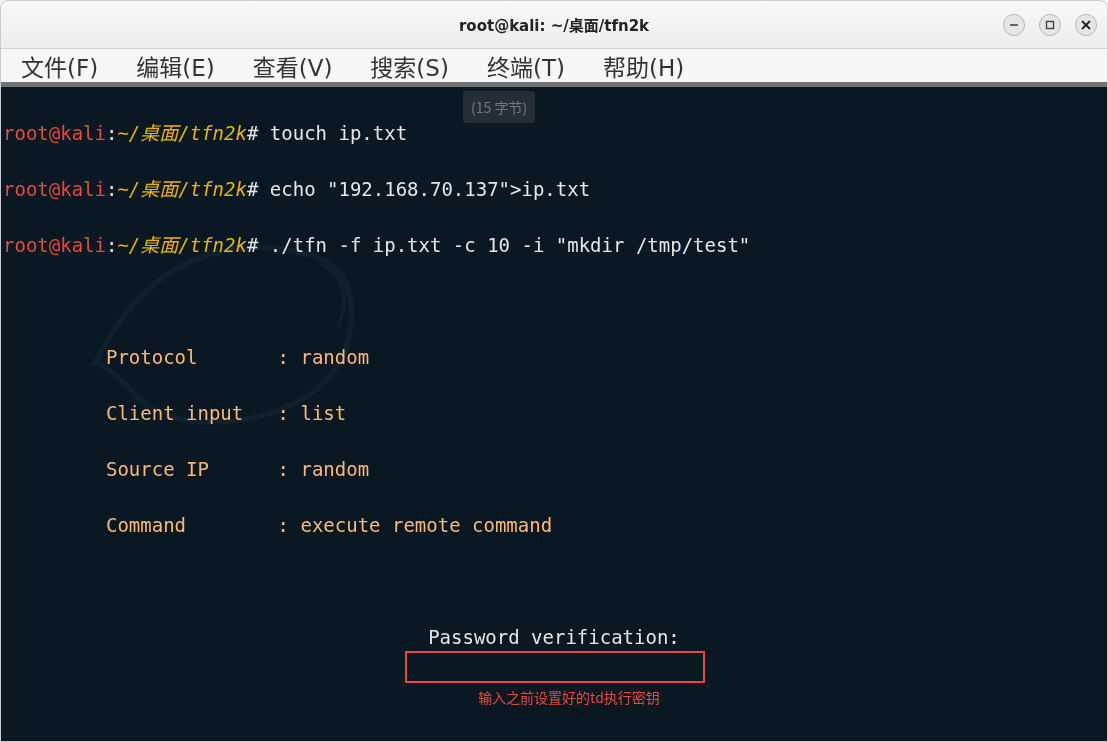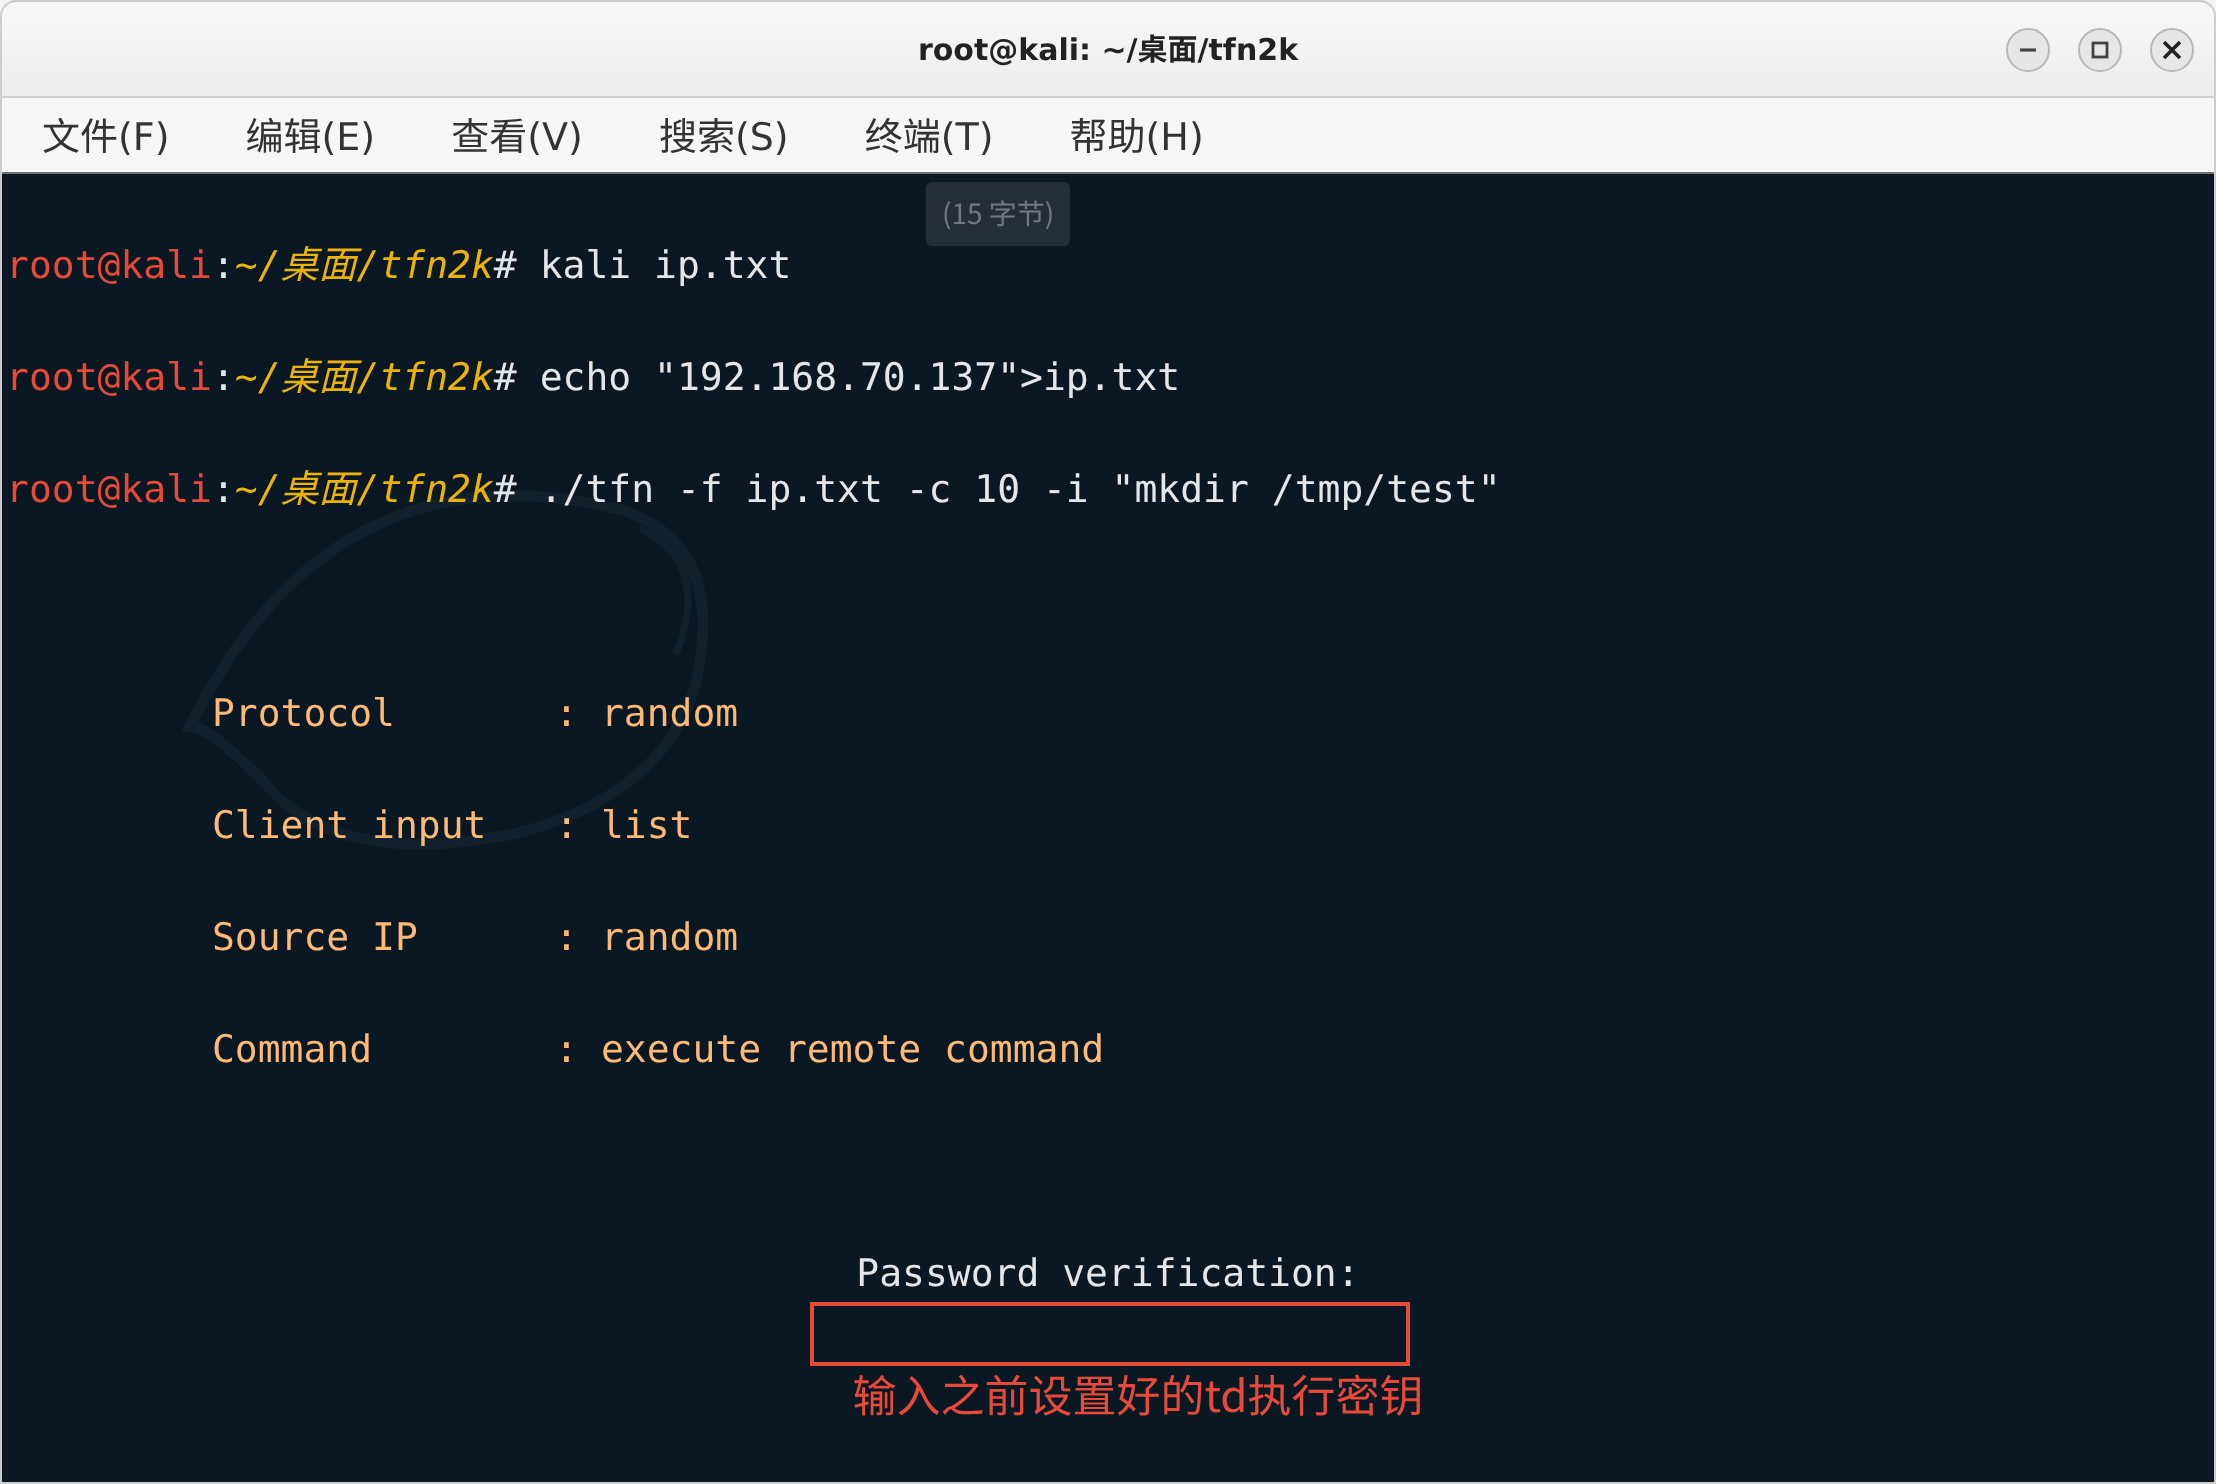--- a/index.html
+++ b/index.html
@@ -61,23 +61,23 @@
     .wc-btn.close {
       font-weight: bold;
     }
     .menubar {
       height: 38px;
       background: #f6f6f6;
       display: flex;
       align-items: center;
       padding: 0 14px;
       gap: 26px;
-      font-size: 19px;
+      font-size: 23px;
       color: #333;
-      border-bottom: 1px solid #737373;
+      border-bottom: 5px solid #737373;
     }
     .menu-item {
       cursor: pointer;
       padding: 4px 6px;
     }
     .terminal {
       flex: 1;
       background: #0a1824;
       position: relative;
       font-family: "DejaVu Sans Mono", "Noto Sans Mono CJK SC", monospace;
@@ -115,21 +115,21 @@
     }
     .red-box {
       display: inline-block;
       border: 2px solid #e84a3a;
       width: 300px;
       height: 32px;
       margin-left: 2px;
     }
     .red-annotation {
       color: #e84a3a;
-      font-size: 22px;
+      font-size: 14px;
       margin-left: 30px;
       font-family: "Noto Sans CJK SC", sans-serif;
     }
     .tooltip-remnant {
       position: absolute;
       left: 462px;
       top: 4px;
       background: rgba(90,90,90,0.35);
       color: rgba(255,255,255,0.35);
       font-size: 14px;
@@ -178,21 +178,21 @@
   <div class="terminal">
 
     <svg class="term-bg-logo" viewBox="0 0 200 200">
       <path d="M30,120 Q70,40 150,60 Q180,70 170,110 Q160,140 120,150 Q70,160 50,135 Q35,120 30,120 Z" fill="none" stroke="#3a5a70" stroke-width="3"></path>
       <path d="M155,65 Q175,75 165,100" fill="none" stroke="#3a5a70" stroke-width="2"></path>
     </svg>
 
     <div class="tooltip-remnant">(15 字节)</div>
 
     <div class="term-content">
-<span class="line"><span class="red">root@kali</span><span class="white">:</span><span class="blue">~/桌面/tfn2k</span><span class="white">#</span><span class="white"> </span><span class="white">kali ip.txt</span></span>
+<span class="line"><span class="red">root@kali</span><span class="white">:</span><span class="blue">~/桌面/tfn2k</span><span class="white">#</span><span class="white"> </span><span class="white">touch ip.txt</span></span>
 <span class="line"><span class="red">root@kali</span><span class="white">:</span><span class="blue">~/桌面/tfn2k</span><span class="white">#</span><span class="white"> </span><span class="white">echo "192.168.70.137"&gt;ip.txt</span></span>
 <span class="line"><span class="red">root@kali</span><span class="white">:</span><span class="blue">~/桌面/tfn2k</span><span class="white">#</span><span class="white"> </span><span class="white">./tfn -f ip.txt -c 10 -i "mkdir /tmp/test"</span></span>
 <span class="line"> </span>
 <span class="line"><span class="gray">         </span><span class="gray">Protocol</span><span class="gray">       </span><span class="gray">:</span><span class="gray"> </span><span class="gray">random</span></span>
 <span class="line"><span class="gray">         </span><span class="gray">Client input</span><span class="gray">   </span><span class="gray">:</span><span class="gray"> </span><span class="gray">list</span></span>
 <span class="line"><span class="gray">         </span><span class="gray">Source IP</span><span class="gray">      </span><span class="gray">:</span><span class="gray"> </span><span class="gray">random</span></span>
 <span class="line"><span class="gray">         </span><span class="gray">Command</span><span class="gray">        </span><span class="gray">:</span><span class="gray"> </span><span class="gray">execute remote command</span></span>
 <span class="line"> </span>
 <div class="password-line"><span class="white">Password verification:</span><span class="red-box"></span><span class="red-annotation">输入之前设置好的td执行密钥</span></div>
 <span class="line"> </span>

